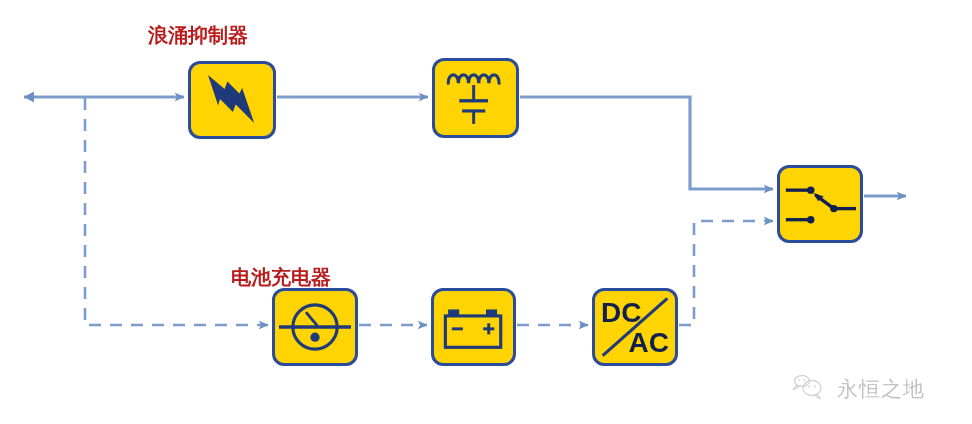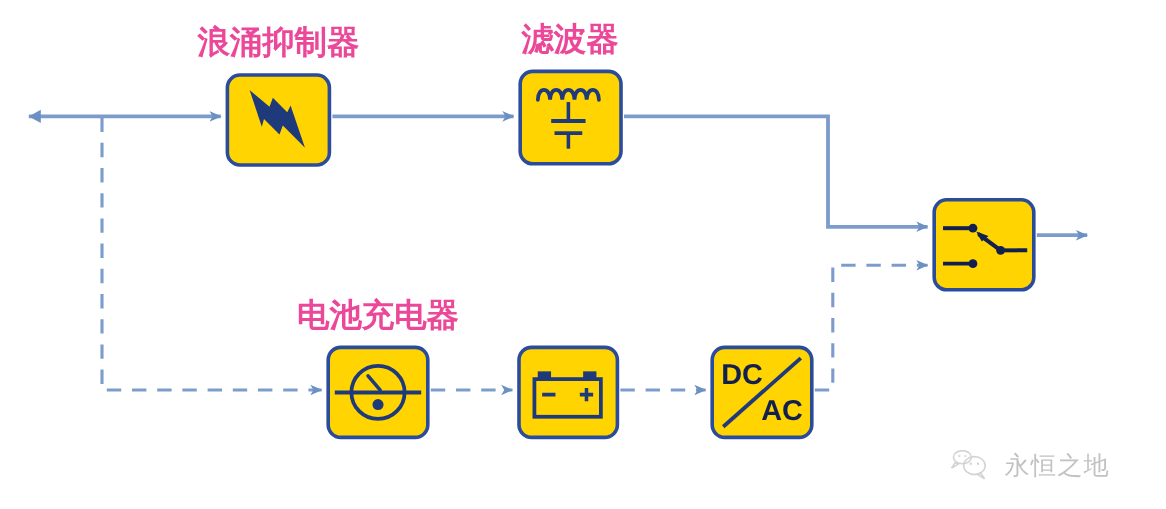--- a/index.html
+++ b/index.html
@@ -36,33 +36,32 @@
     position: absolute;
     left: 0;
     top: 0;
     width: 100%;
     height: 100%;
     overflow: visible;
   }
   .blabel {
     position: absolute;
     z-index: 4;
-    color: #ec4899;
+    color: #b91c1c;
     font-weight: bold;
-    font-size: 27px;
+    font-size: 20px;
     line-height: 30px;
     letter-spacing: 0px;
     white-space: nowrap;
-    text-align: center;
     font-family: "Liberation Sans", "DejaVu Sans", sans-serif;
   }
   .inv-text {
     position: absolute;
     font-weight: bold;
-    font-size: 24px;
+    font-size: 28px;
     line-height: 28px;
     color: #12204f;
     font-family: "Liberation Sans", "DejaVu Sans", sans-serif;
   }
   .inv-dc { left: 6px; top: 8px; }
   .inv-ac { right: 6px; bottom: 6px; }
   #watermark {
     position: absolute;
     left: 786px;
     top: 375px;
@@ -129,21 +128,20 @@
     </g>
   </svg>
 
   <div class="blabel" style="left:148px; top:20px; width:168px;">浪涌抑制器</div>
   <div class="block" style="left:188px; top:61px; width:88px; height:78px;">
     <svg viewBox="0 0 88 78">
       <path d="M18,12 L36,27 L39,19 L52,32 L55,26 L68,64 L48,44 L45,52 L31,38 L29,45 Z" fill="#1F3A7A"></path>
     </svg>
   </div>
 
-  <div class="blabel" style="left:408px; top:18px; width:134px;">滤波器</div>
   <div class="block" style="left:432px; top:58px; width:87px; height:80px;">
     <svg viewBox="0 0 87 80">
       <path d="M14,24 C14,12 25,12 25,24 C25,12 36,12 36,24 C36,12 47,12 47,24 C47,12 58,12 58,24 C58,12 69,12 69,24" stroke="#1F3A7A" stroke-width="3.4" fill="none" stroke-linecap="round"></path>
       <line x1="41.5" y1="26" x2="41.5" y2="42" stroke="#1F3A7A" stroke-width="3.2"></line>
       <line x1="26" y1="43" x2="57" y2="43" stroke="#1F3A7A" stroke-width="3.6"></line>
       <line x1="29" y1="54" x2="54" y2="54" stroke="#1F3A7A" stroke-width="3.4"></line>
       <line x1="41.5" y1="55" x2="41.5" y2="68" stroke="#1F3A7A" stroke-width="3.2"></line>
     </svg>
   </div>
 
@@ -153,21 +151,21 @@
       <circle cx="33" cy="24" r="4" fill="#12204f"></circle>
       <line x1="6" y1="56" x2="32" y2="56" stroke="#12204f" stroke-width="3.6"></line>
       <circle cx="33" cy="56" r="4" fill="#12204f"></circle>
       <line x1="39" y1="30" x2="58" y2="44" stroke="#12204f" stroke-width="3.8" stroke-linecap="round"></line>
       <path d="M36,27 L47,31 L41,36 Z" fill="#12204f"></path>
       <circle cx="58" cy="44" r="4" fill="#12204f"></circle>
       <line x1="58" y1="44" x2="82" y2="44" stroke="#12204f" stroke-width="3.6"></line>
     </svg>
   </div>
 
-  <div class="blabel" style="left:231px; top:248px; width:168px;">电池充电器</div>
+  <div class="blabel" style="left:231px; top:262px; width:168px;">电池充电器</div>
   <div class="block" style="left:272px; top:288px; width:86px; height:78px;">
     <svg viewBox="0 0 86 78">
       <circle cx="43" cy="39" r="24" fill="none" stroke="#1F3A7A" stroke-width="3.4"></circle>
       <line x1="4" y1="39" x2="82" y2="39" stroke="#1F3A7A" stroke-width="3.6"></line>
       <line x1="34" y1="24" x2="45" y2="37" stroke="#1F3A7A" stroke-width="3.2" stroke-linecap="round"></line>
       <circle cx="43" cy="50" r="5" fill="#1F3A7A"></circle>
     </svg>
   </div>
 
   <div class="block" style="left:431px; top:288px; width:85px; height:78px;">

